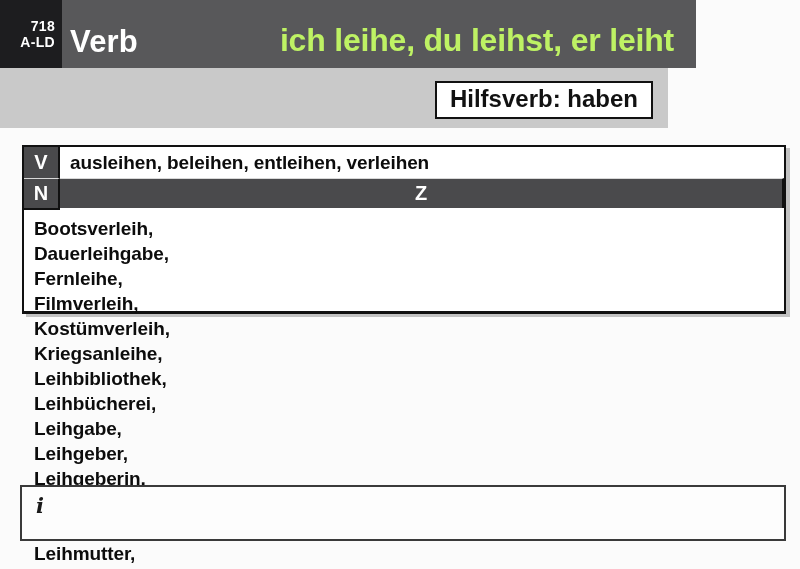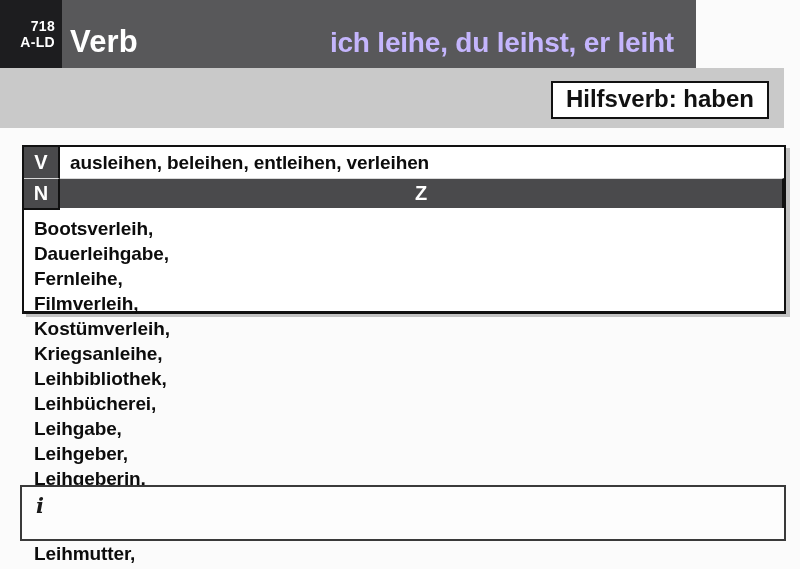--- a/index.html
+++ b/index.html
@@ -26,29 +26,29 @@
     font-weight:bold;font-size:14px;line-height:1.15;
     letter-spacing:.3px;
   }
   .word-class{
     color:#ffffff;font-weight:bold;font-size:31px;
     align-self:flex-end;
     margin-left:8px;margin-bottom:8px;
     letter-spacing:.2px;
   }
   .conjugation{
-    color:#c4b5fd;font-weight:bold;font-size:28px;
+    color:#bef264;font-weight:bold;font-size:32px;
     margin-left:auto;align-self:flex-end;
     margin-right:22px;margin-bottom:9px;
     letter-spacing:-0.2px;white-space:nowrap;
   }
 
   
   .gray-band{
-    position:absolute;left:0;top:68px;width:784px;height:60px;
+    position:absolute;left:0;top:68px;width:668px;height:60px;
     background:#c9c9c9;
   }
   .aux-box{
     position:absolute;top:13px;right:15px;
     background:#ffffff;border:2px solid #111;
     padding:2px 13px 4px 13px;
     font-weight:bold;font-size:24px;color:#111;
     white-space:nowrap;
   }
 

